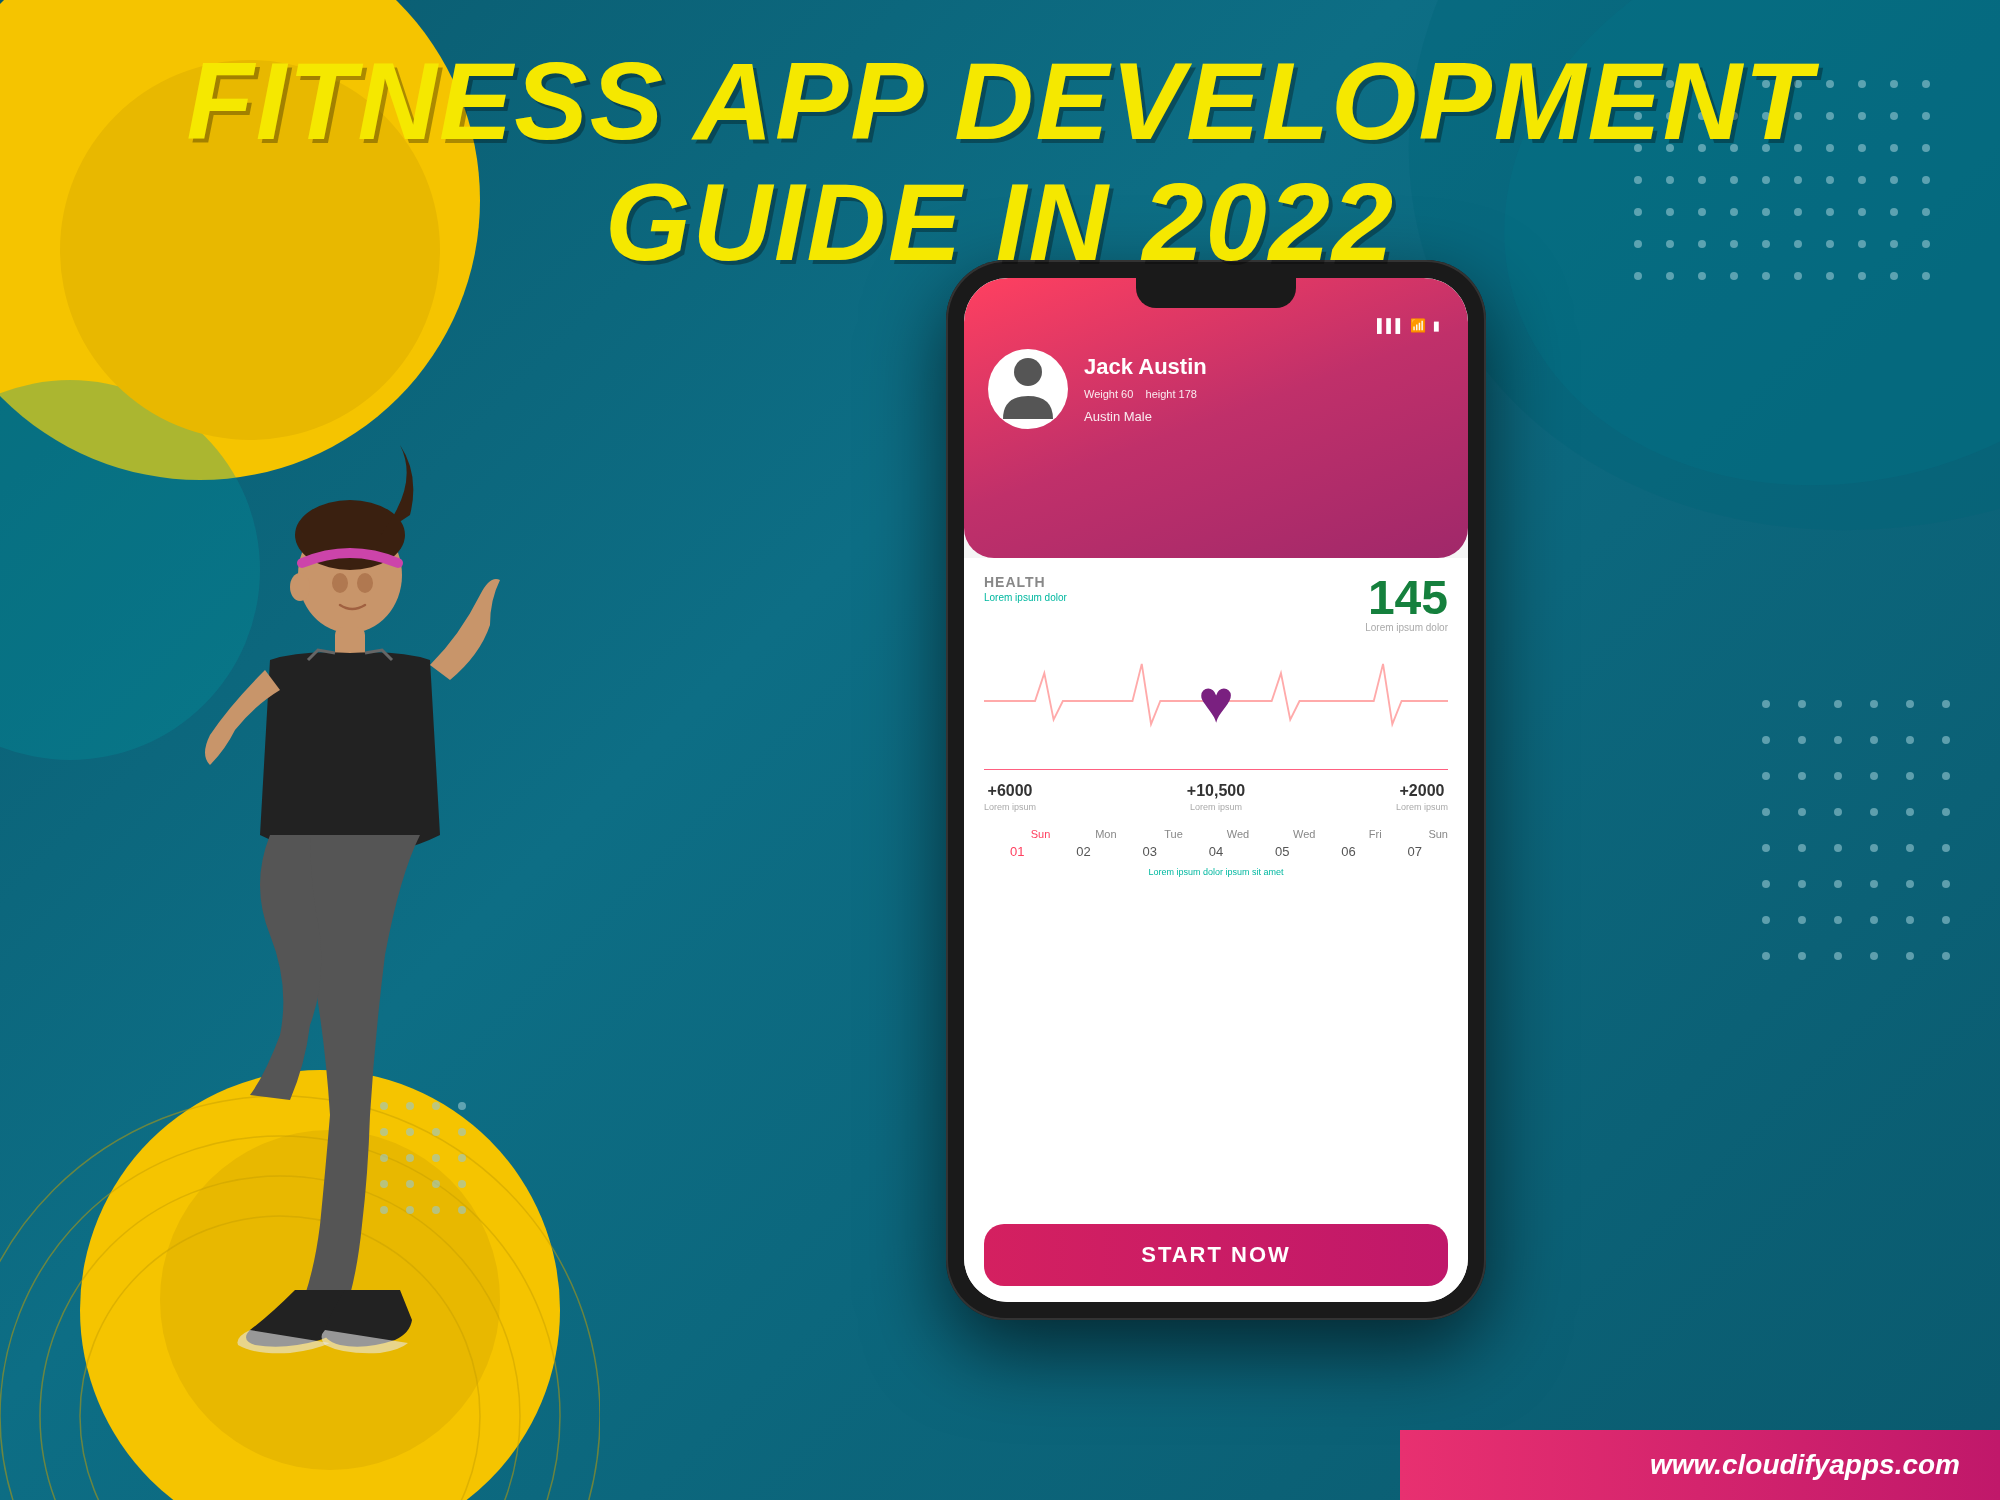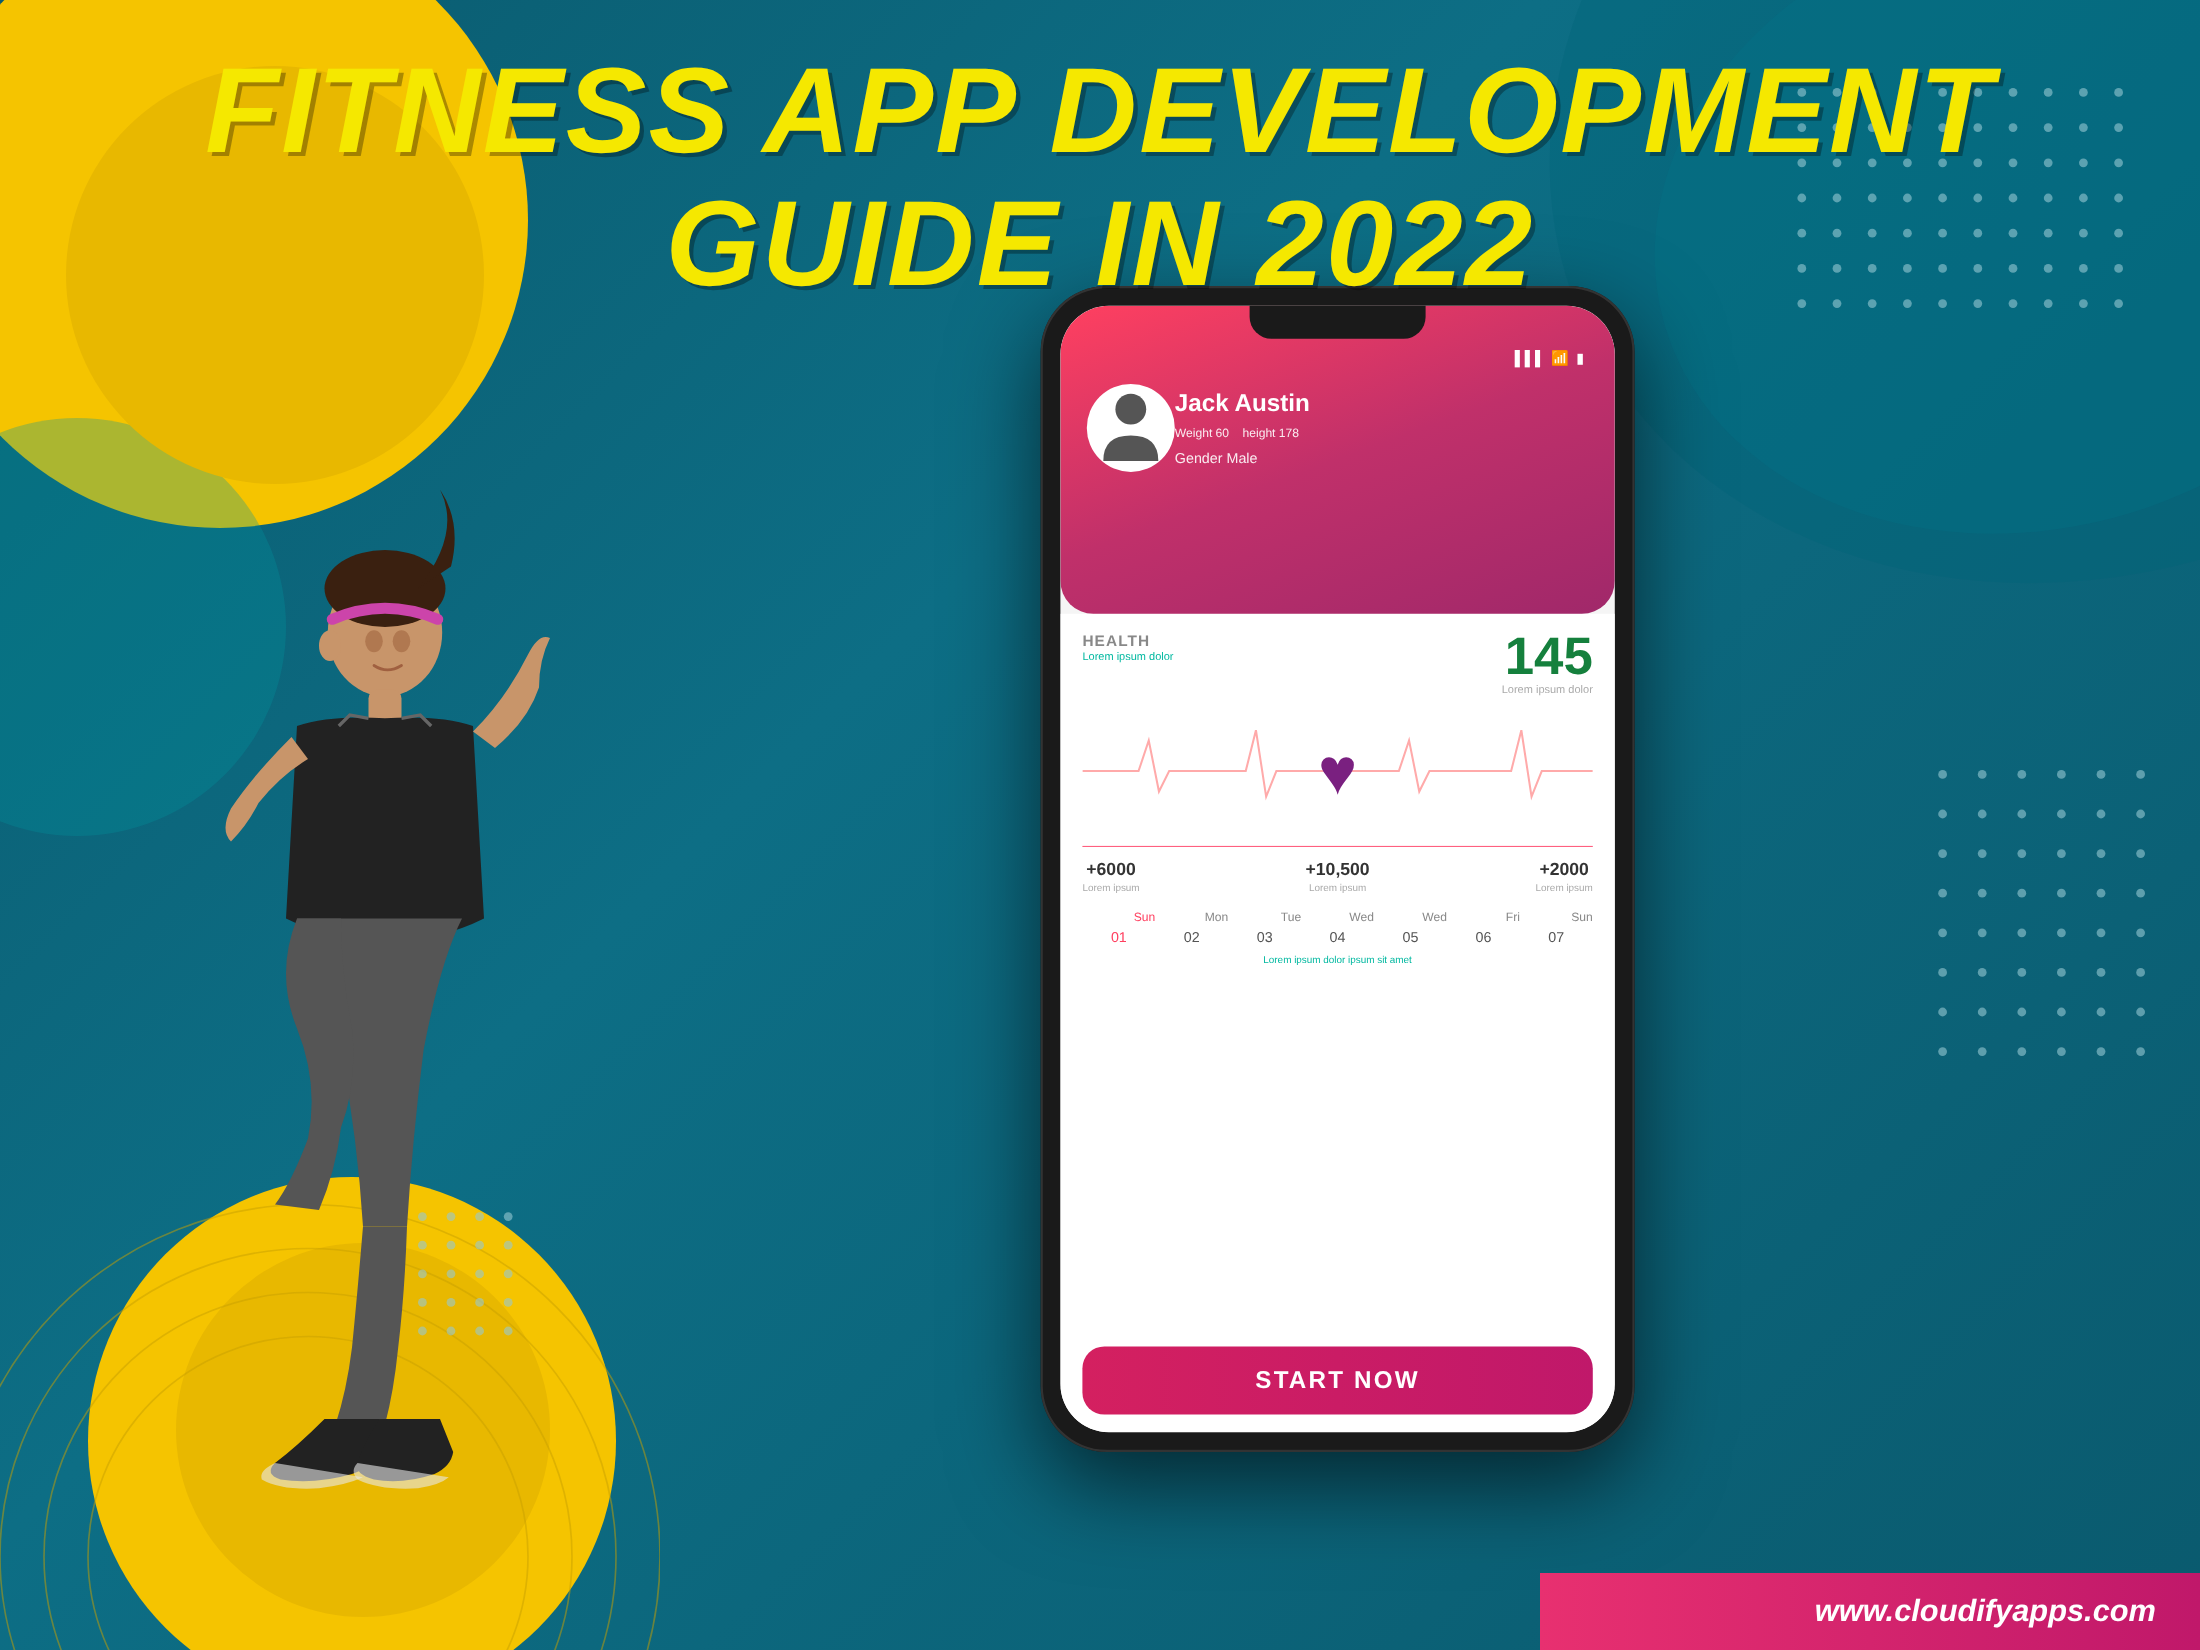--- a/index.html
+++ b/index.html
@@ -203,21 +203,21 @@
     }
 
     .status-icon {
       color: white;
       font-size: 13px;
     }
 
     .profile-row {
       display: flex;
       align-items: center;
-      gap: 0;
+      gap: 16px;
     }
 
     .avatar-circle {
       width: 80px;
       height: 80px;
       border-radius: 50%;
       background: white;
       display: flex;
       align-items: center;
       justify-content: center;
@@ -708,21 +708,21 @@
               <circle cx="30" cy="18" r="14" fill="#555"></circle>
               <path d="M5 65 Q5 42 30 42 Q55 42 55 65 Z" fill="#555"></path>
             </svg>
           </div>
           <div class="profile-info">
             <div class="profile-name">Jack Austin</div>
             <div class="profile-stats">
               <span>Weight 60</span>&nbsp;&nbsp;&nbsp;
               <span>height 178</span>
             </div>
-            <div class="profile-gender">Gender Male</div>
+            <div class="profile-gender">Austin Male</div>
           </div>
         </div>
       </div>
 
       <div class="phone-body">
 
         <div class="health-section">
           <div>
             <div class="health-label">HEALTH</div>
             <div class="health-sublabel">Lorem ipsum dolor</div>

